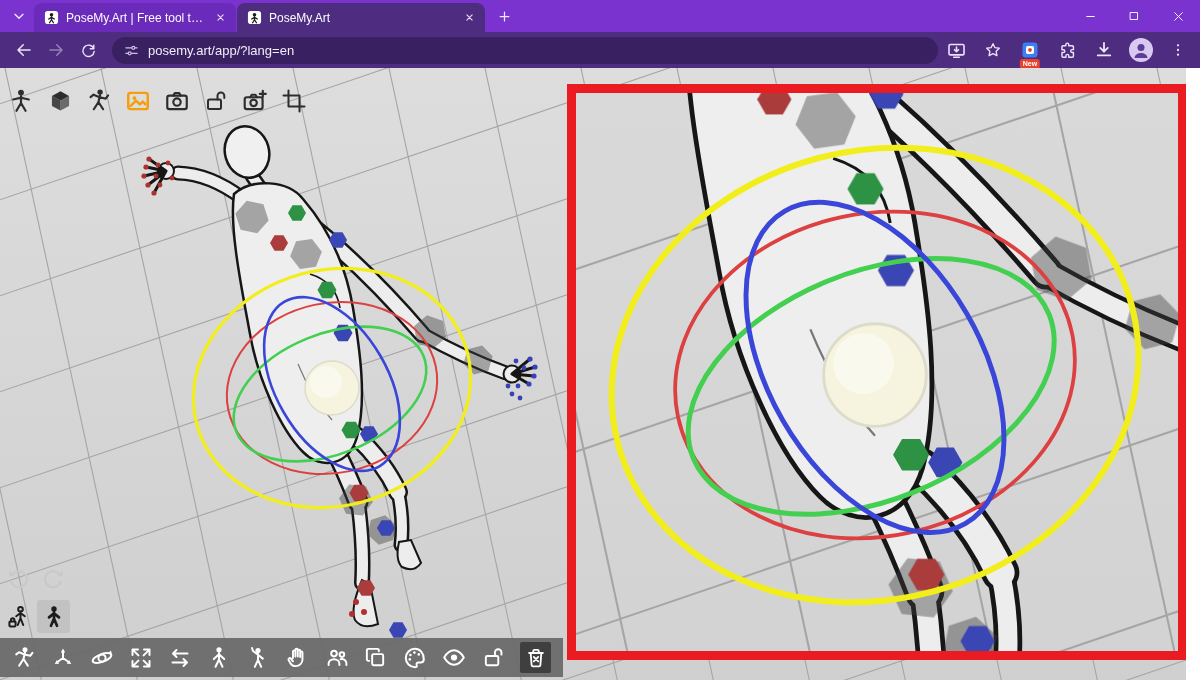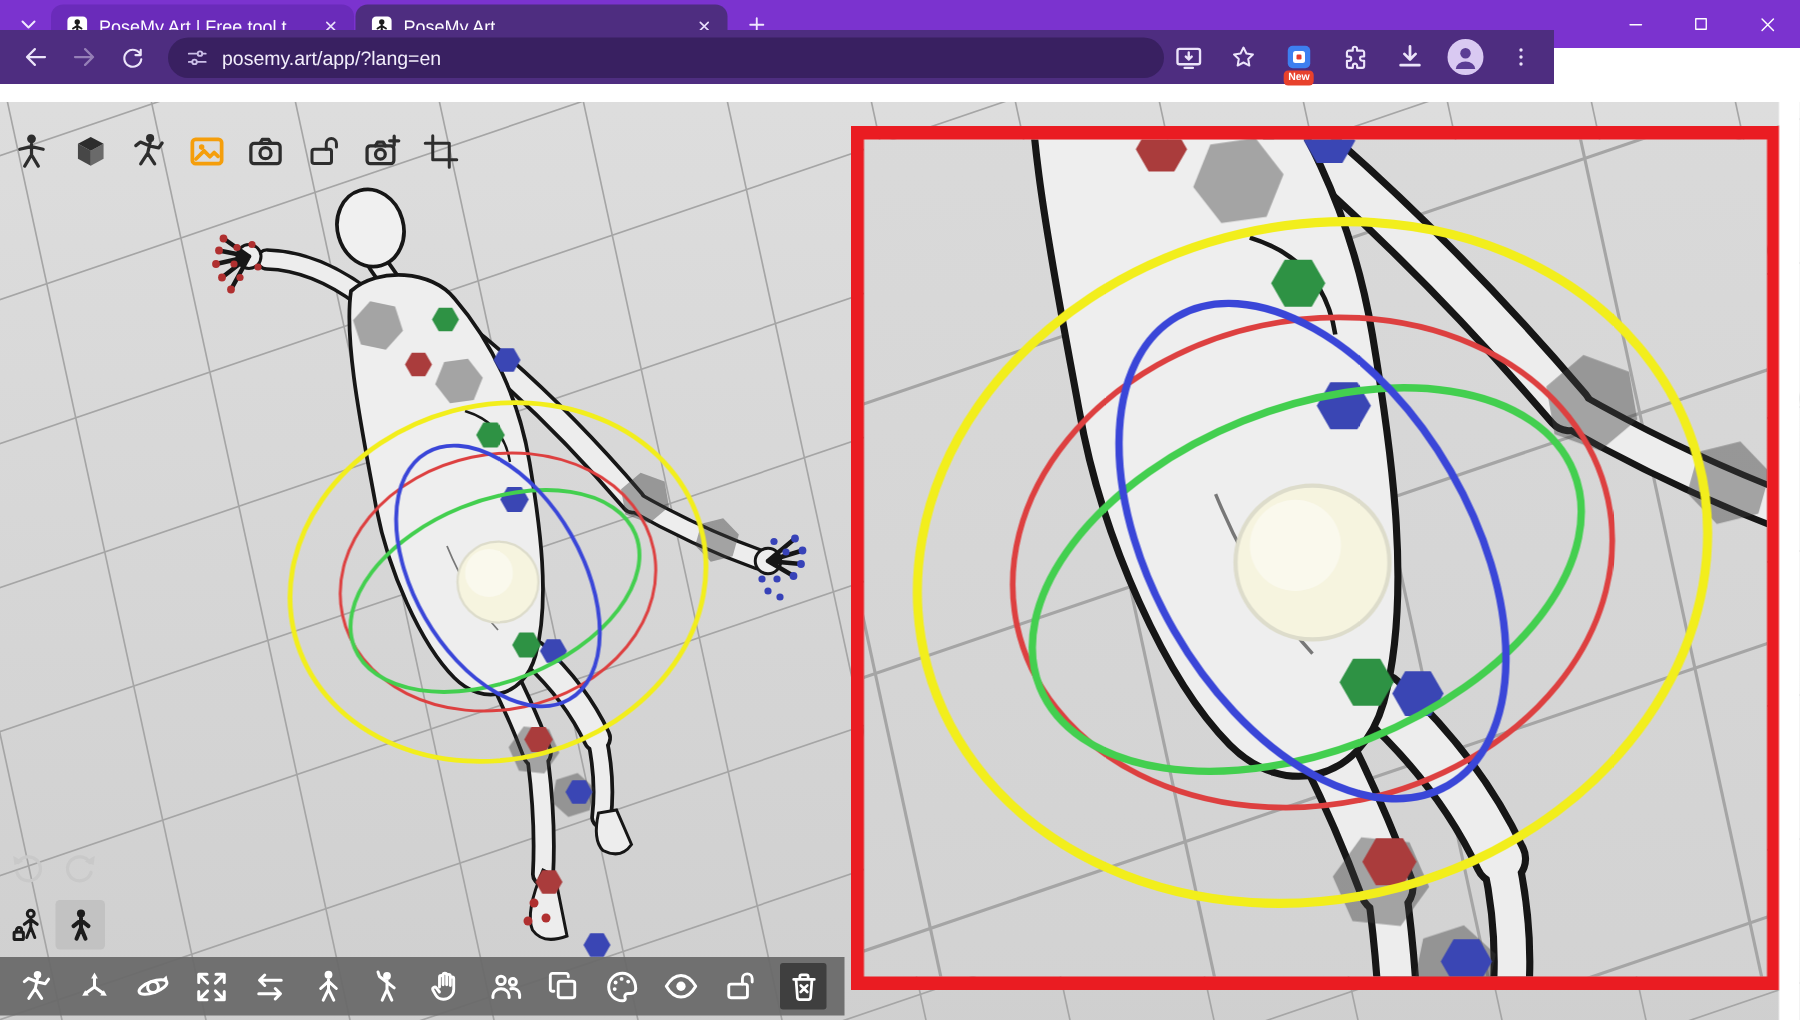--- a/index.html
+++ b/index.html
@@ -9,21 +9,21 @@
   .titlebar{position:absolute;left:0;top:0;width:1200px;height:32px;background:#7b33cf;display:flex;align-items:flex-end;}
   .tab-search{width:26px;height:26px;margin:0 2px 3px 6px;display:flex;align-items:center;justify-content:center;color:#f0e8ff;border-radius:50%;}
   .tab{height:29px;display:flex;align-items:center;gap:7px;padding:0 8px 0 10px;font-size:12px;color:#fdfbff;box-sizing:border-box;}
   .tab.inactive{width:202px;background:#6a2bba;border-radius:8px 8px 0 0;margin-right:1px;}
   .tab.active{width:248px;background:#4e2d80;border-radius:8px 8px 0 0;}
   .tab .title{flex:1;white-space:nowrap;overflow:hidden;text-overflow:ellipsis;}
   .tab .close{width:16px;height:16px;border-radius:50%;display:flex;align-items:center;justify-content:center;color:#e8ddfb;flex:0 0 auto;}
   .newtab{width:26px;height:26px;margin:0 0 3px 6px;display:flex;align-items:center;justify-content:center;color:#f0e8ff;border-radius:50%;}
   .wincontrols{margin-left:auto;display:flex;height:32px;align-self:flex-start;}
   .winbtn{width:44px;height:32px;display:flex;align-items:center;justify-content:center;color:#fff;}
-  .navbar{position:absolute;left:0;top:20px;width:1036px;height:36px;background:#4e2d80;display:flex;align-items:center;padding:0 10px;box-sizing:border-box;gap:4px;}
+  .navbar{position:absolute;left:0;top:32px;width:1200px;height:36px;background:#4e2d80;display:flex;align-items:center;padding:0 10px;box-sizing:border-box;gap:4px;}
   .navbtn{width:28px;height:28px;border-radius:50%;display:flex;align-items:center;justify-content:center;color:#ece4fa;flex:0 0 auto;}
   .navbtn.dim{opacity:.45;}
   .addressbar{width:826px;height:27px;background:#392061;border-radius:14px;display:flex;align-items:center;gap:9px;padding:0 12px;margin-left:6px;box-sizing:border-box;}
   .addressbar .url{font-size:13px;color:#f2edfb;white-space:nowrap;}
   .nav-actions{margin-left:auto;display:flex;align-items:center;gap:13px;color:#ece4fa;}
   .actbtn{position:relative;width:24px;height:24px;display:flex;align-items:center;justify-content:center;}
   .new-badge{position:absolute;bottom:-7px;left:50%;transform:translateX(-50%);background:#e8412c;color:#fff;
     font-size:7px;font-weight:bold;padding:1px 3px;border-radius:3px;line-height:1.1;}
   .avatar{width:24px;height:24px;border-radius:50%;background:#d9c9f2;display:flex;align-items:center;justify-content:center;overflow:hidden;}
   

